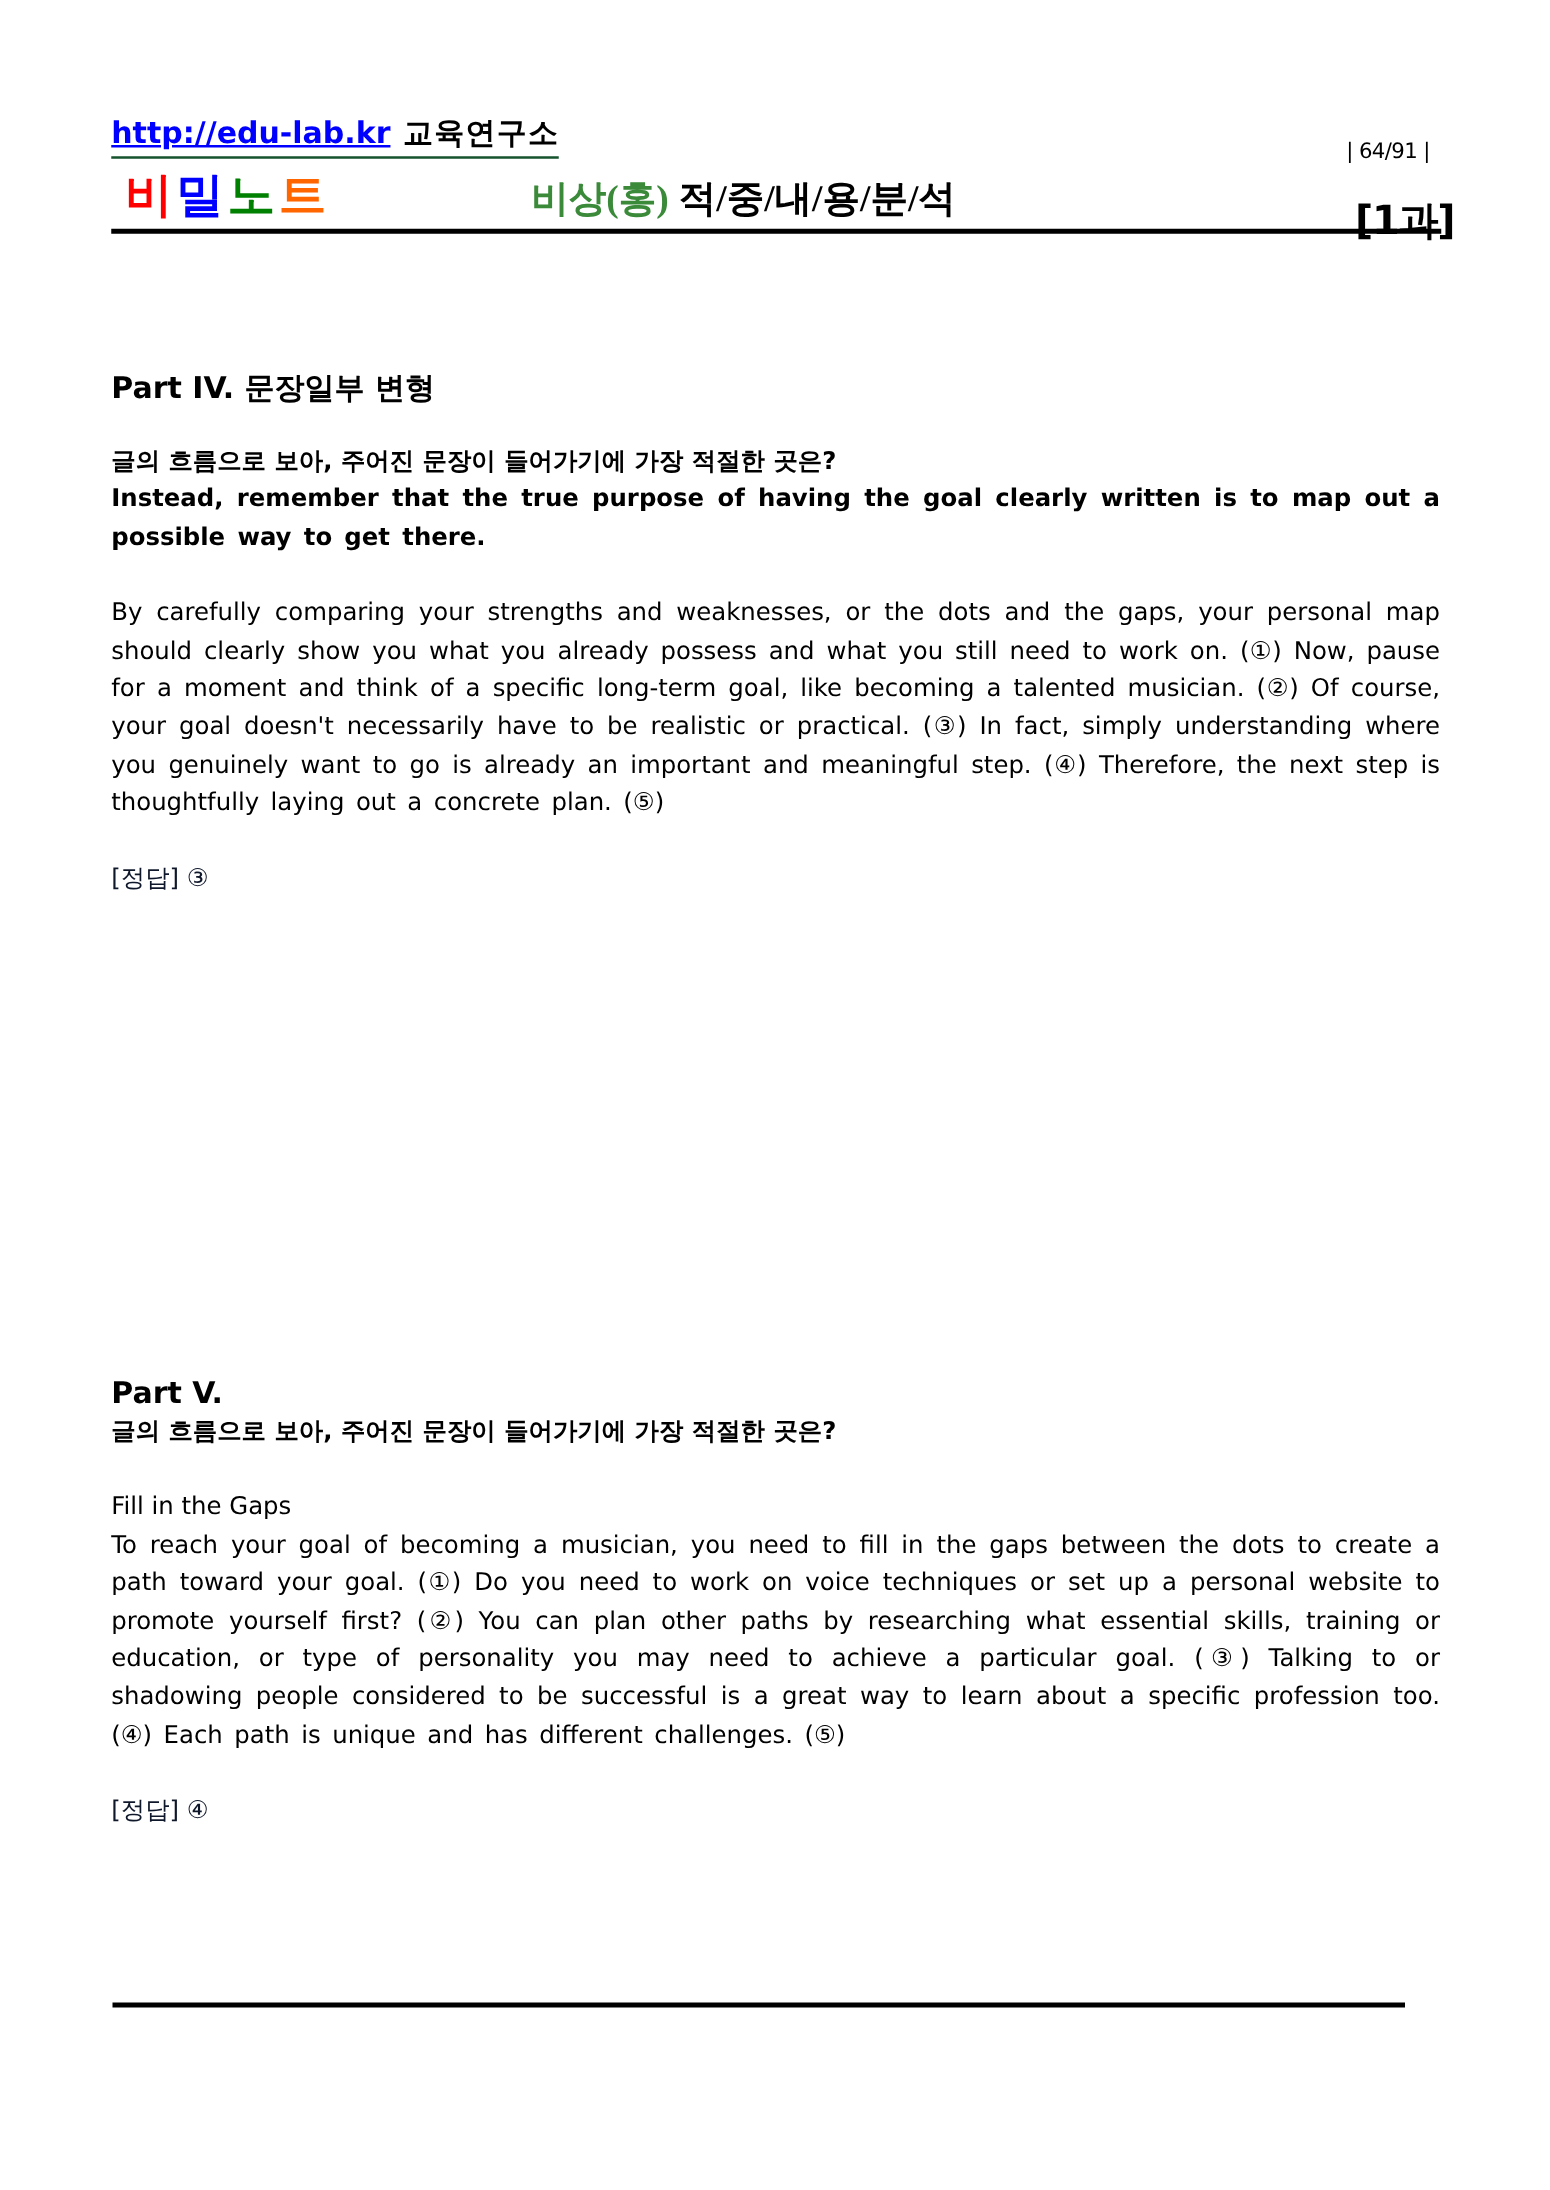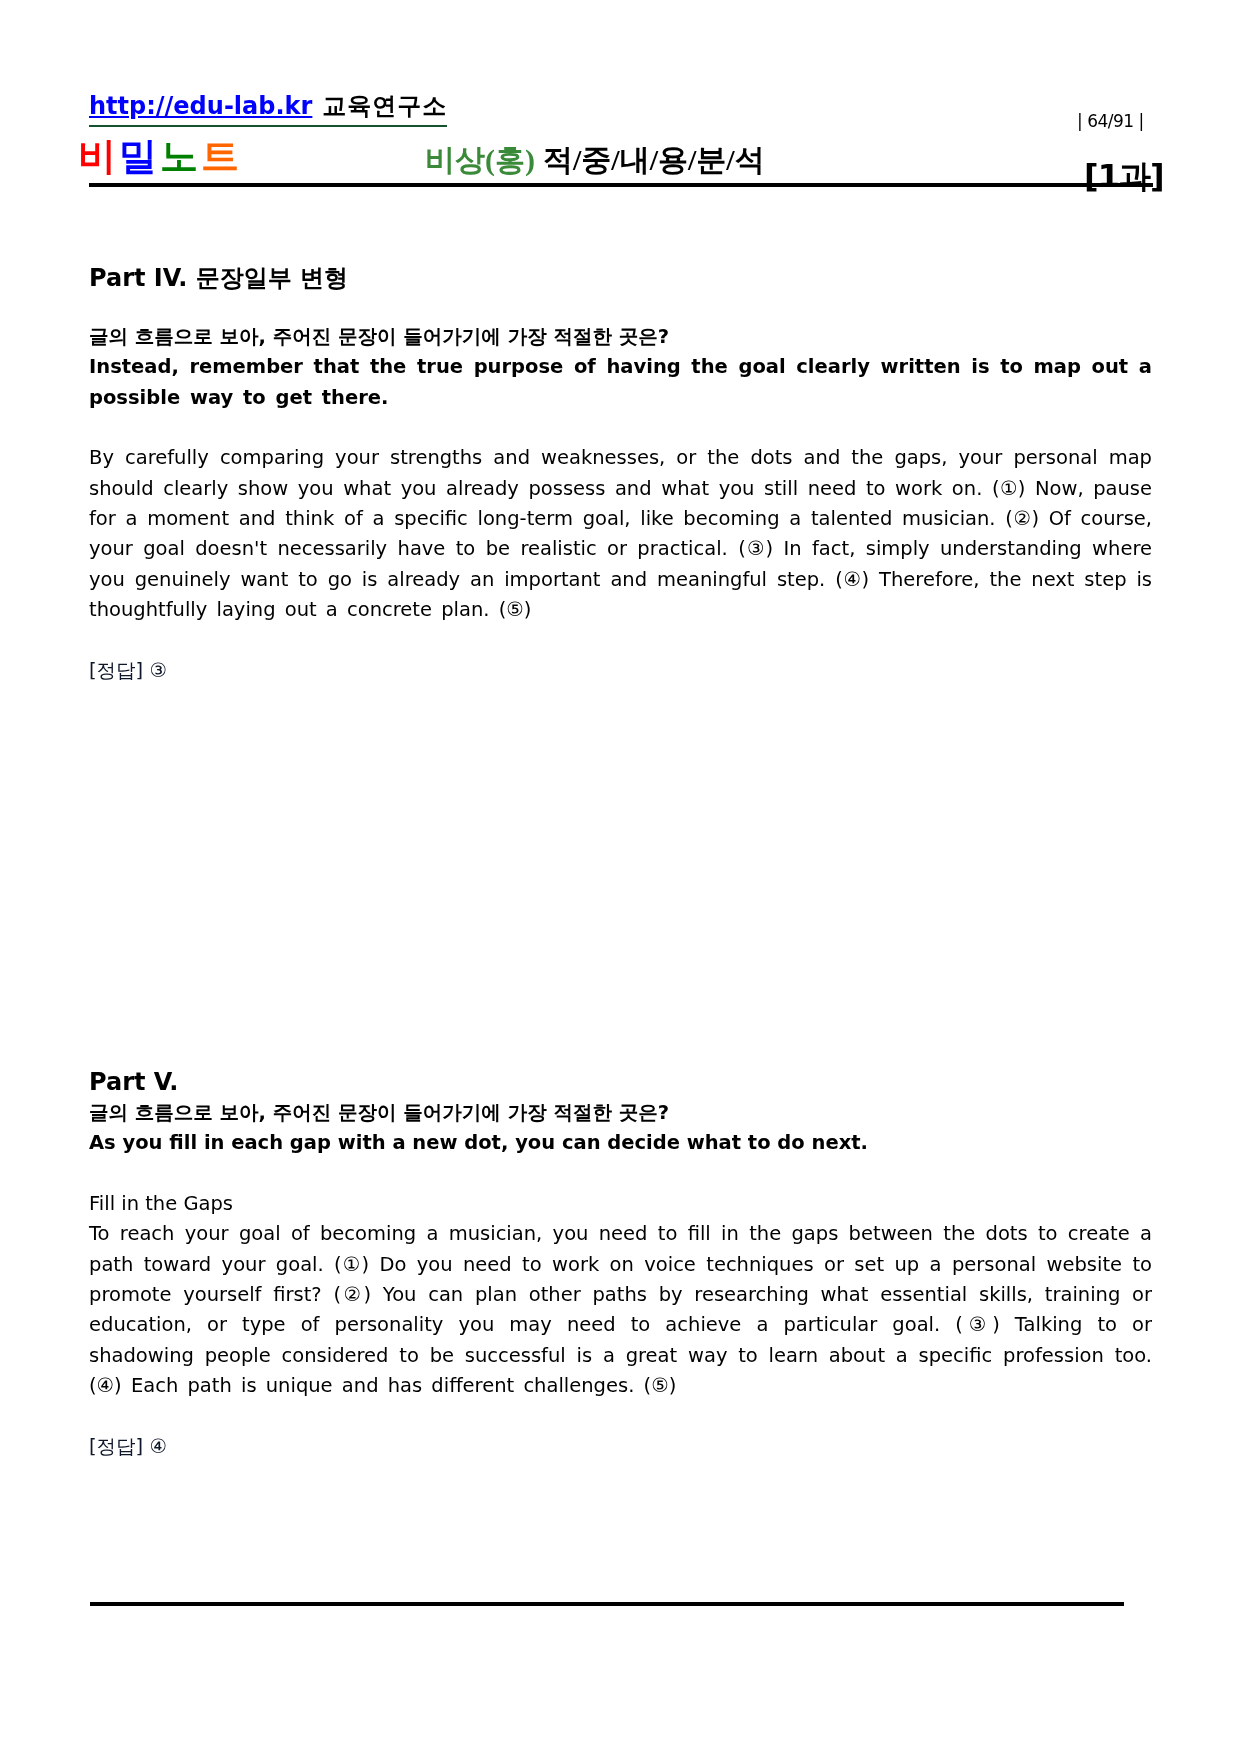--- a/index.html
+++ b/index.html
@@ -10,21 +10,21 @@
     }
     .abs { position: absolute; }
     .site-line {
       left: 89px; top: 90px; height: 34px;
       font-size: 24px; font-weight: bold; white-space: nowrap;
       border-bottom: 2px solid #14532d; padding-bottom: 1px; line-height: 32px;
     }
     .site-link { color: #0000ff; text-decoration: underline; }
     .site-org { color: #000; margin-left: 10px; letter-spacing: 1px; }
     .brand {
-      left: 78px; top: 134px; font-size: 38px; font-weight: bold; line-height: 44px;
+      left: 100px; top: 134px; font-size: 38px; font-weight: bold; line-height: 44px;
       letter-spacing: 3px;
     }
     .subject {
       left: 425px; top: 140px; font-size: 30px; font-weight: bold; line-height: 40px;
       white-space: nowrap;
       font-family: Liberation Serif, serif;
     }
     .subject .pub { color: #3a8a3a; }
     .subject .title { color: #000; margin-left: 8px; }
     .pagenum {
@@ -36,21 +36,21 @@
       white-space: nowrap; letter-spacing: -1px;
     }
     .rule-top {
       left: 89px; top: 183px; width: 1064px; height: 4px; background: #000;
     }
     .rule-bottom {
       left: 90px; top: 1602px; width: 1034px; height: 4px; background: #000;
     }
     .content {
       left: 89px; width: 1063px;
-      font-size: 19.5px; line-height: 30.4px;
+      font-size: 19.5px; line-height: 30.4px; margin-top: 32px;
     }
     .part-title { font-size: 24px; font-weight: bold; line-height: 32px; }
     .bold { font-weight: bold; }
     .justify { text-align: justify; text-align-last: left; word-spacing: 3px; }
     .answer { color: #0f172a; }
     .spacer { height: 30px; }
   </style>
 </head>
 <body>
 
@@ -81,21 +81,20 @@
   <div class="spacer"></div>
   <div class="answer">
     <span>[정답]</span>
     <span>③</span>
   </div>
 </div>
 
 <div class="abs content" style="top: 1066px;">
   <div class="part-title">Part V.</div>
   <div class="bold">글의 흐름으로 보아, 주어진 문장이 들어가기에 가장 적절한 곳은?</div>
-  <div class="bold">As you fill in each gap with a new dot, you can decide what to do next.</div>
   <div class="spacer"></div>
   <div>Fill in the Gaps</div>
   <div class="justify">To reach your goal of becoming a musician, you need to fill in the gaps between the dots to create a path toward your goal. (①) Do you need to work on voice techniques or set up a personal website to promote yourself first? (②) You can plan other paths by researching what essential skills, training or education, or type of personality you may need to achieve a particular goal. (③) Talking to or shadowing people considered to be successful is a great way to learn about a specific profession too. (④) Each path is unique and has different challenges. (⑤)</div>
   <div class="spacer"></div>
   <div class="answer">
     <span>[정답]</span>
     <span>④</span>
   </div>
 </div>
 

